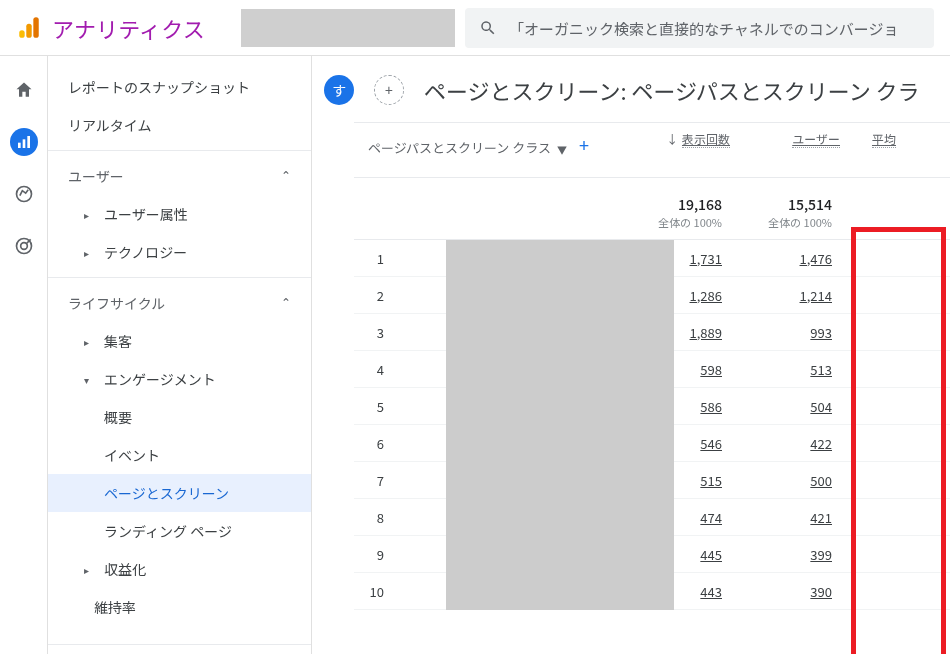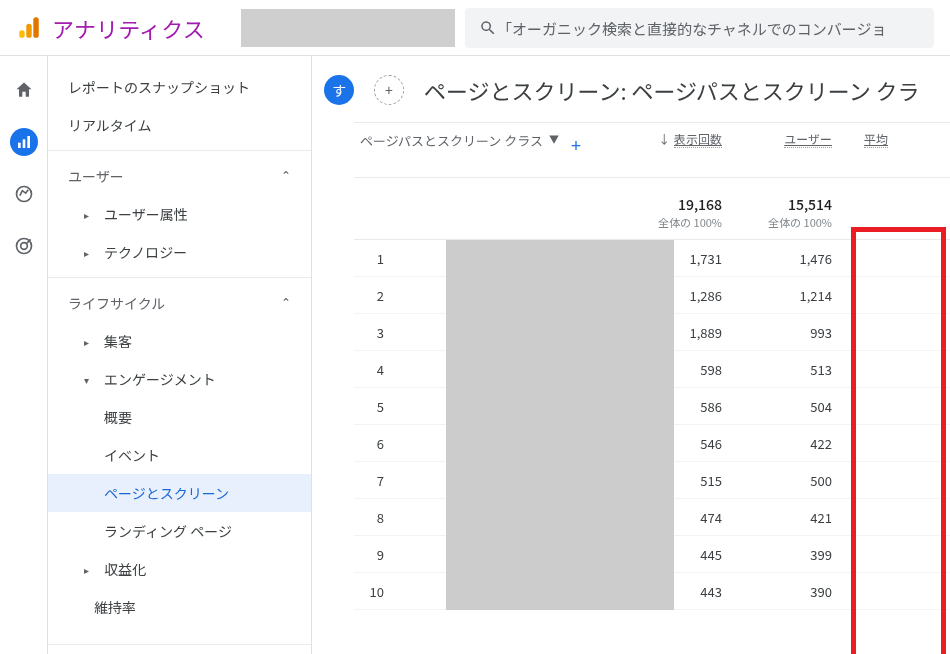--- a/index.html
+++ b/index.html
@@ -3,21 +3,21 @@
   <meta charset="utf-8">
   <style>
     * { margin: 0; padding: 0; box-sizing: border-box; font-family: "Noto Sans JP", Arial, sans-serif; }
     body { width: 950px; height: 654px; overflow: hidden; background: #fff; color: #3c4043; }
 
     .topbar { height: 56px; display: flex; align-items: center; border-bottom: 1px solid #e0e0e0; padding: 0 8px; position: relative; background: #fff; }
     .logo { display: flex; align-items: center; gap: 10px; padding: 0 8px; }
     .logo-icon { width: 26px; height: 26px; }
     .logo-text { font-size: 22px; color: #a21caf; letter-spacing: .2px; }
     .topbar-blank { margin-left: 28px; width: 214px; height: 38px; background: #cfcfcf; }
-    .searchbox { position: absolute; left: 465px; top: 8px; right: 16px; height: 40px; display: flex; align-items: center; background: #f1f3f4; border-radius: 4px; padding: 0 14px; color: #5f6368; overflow: hidden; }
+    .searchbox { position: absolute; left: 465px; top: 8px; right: 16px; height: 40px; display: flex; align-items: center; background: #f1f3f4; border-radius: 4px; padding: 0 14px; gap: 12px; color: #5f6368; overflow: hidden; }
     .search-text { font-size: 15px; white-space: nowrap; }
 
     .shell { display: flex; height: calc(100% - 56px); }
 
     .rail { width: 48px; border-right: 1px solid #e0e0e0; display: flex; flex-direction: column; align-items: center; padding-top: 20px; gap: 24px; }
     .rail-item { width: 28px; height: 28px; border-radius: 50%; display: flex; align-items: center; justify-content: center; color: #5f6368; }
     .rail-item.active { background: #1a73e8; color: #fff; }
 
     .sidebar { width: 264px; border-right: 1px solid #e0e0e0; padding: 12px 0; font-size: 14px; color: #3c4043; overflow: hidden; }
     .side-item { padding: 9px 20px; cursor: pointer; display: flex; align-items: center; justify-content: space-between; }
@@ -38,34 +38,34 @@
 
     .table-wrap { padding: 0 0 0 42px; position: relative; margin-top: -2px; }
     .thead { display: flex; height: 56px; align-items: flex-start; border-top: 1px solid #e8eaed; border-bottom: 1px solid #e8eaed; }
     .col-idx { width: 42px; text-align: right; padding-right: 12px; }
     .col-path { flex: 0 0 268px; }
     .col-views { flex: 0 0 110px; text-align: right; padding-right: 10px; }
     .col-users { flex: 0 0 110px; text-align: right; padding-right: 10px; }
     .col-extra { flex: 0 0 46px; text-align: right; }
 
     .thead-inner { display: flex; width: 100%; padding: 8px 0; font-size: 12px; color: #5f6368; }
-    .th-path { display: flex; align-items: flex-start; gap: 6px; flex: 0 0 268px; padding-left: 6px; font-size: 13px; }
+    .th-path { display: flex; align-items: flex-end; gap: 6px; flex: 0 0 268px; padding-left: 6px; font-size: 13px; margin-left: 8px; }
     .th-path .dd { color: #5f6368; font-size: 10px; }
     .th-path .add { color: #1a73e8; font-size: 18px; font-weight: 400; margin-left: 6px; }
     .th-col { display: flex; flex-direction: column; align-items: flex-end; line-height: 1.3; }
     .th-col .arrow { margin-right: 4px; }
     .dotted { border-bottom: 1px dotted #9aa0a6; text-decoration: underline; }
 
     .totals { display: flex; height: 62px; align-items: flex-end; padding-bottom: 10px; border-bottom: 1px solid #e8eaed; }
     .totals .big { font-size: 14px; font-weight: 500; color: #202124; }
     .totals .small { font-size: 11px; color: #80868b; margin-top: 2px; }
 
     .row { display: flex; height: 37px; align-items: center; border-bottom: 1px solid #f1f3f4; font-size: 13px; color: #3c4043; }
     .row:nth-child(odd) {}
-    .cell-val { text-align: right; }
+    .cell-val { text-align: right; text-decoration: underline; }
 
     .path-blank { width: 228px; height: 370px; background: #ccc; position: absolute; left: 92px; top: 0; }
     .rows-outer { position: relative; }
 
     .red-box { position: absolute; left: 497px; top: -13px; width: 95px; height: 530px; border: 5px solid #ec1c24; pointer-events: none; }
   </style>
 </head>
 <body>
 
 <div class="topbar">

